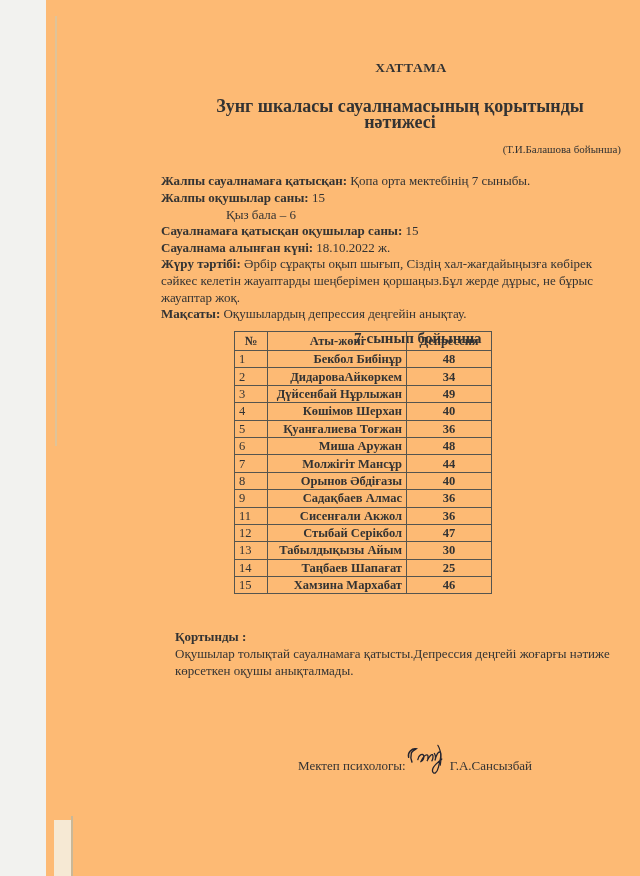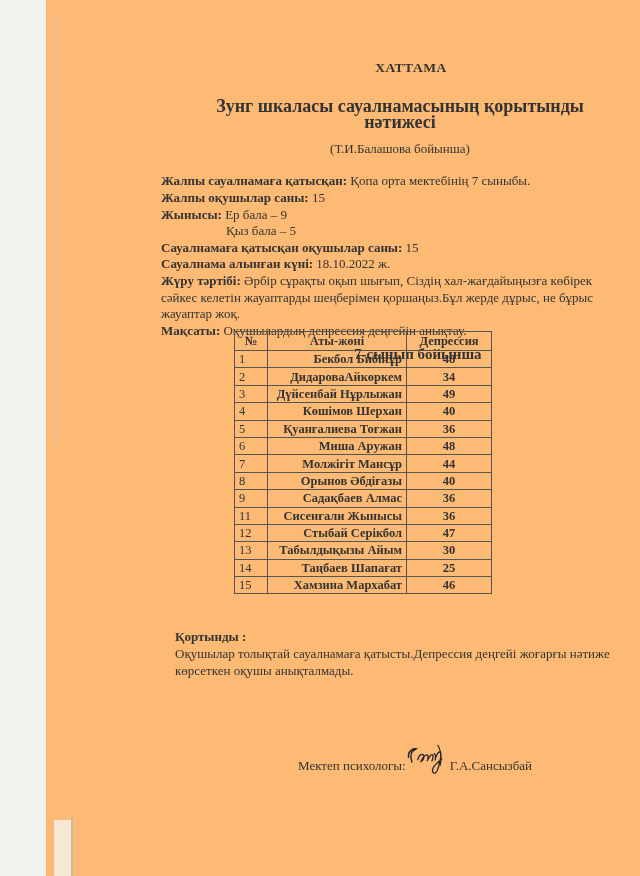--- a/index.html
+++ b/index.html
@@ -21,21 +21,21 @@
   .scan-edge-1{position:absolute;left:9px;top:16px;width:2px;height:430px;background:#c7cbb6;opacity:.55;}
   .scan-edge-2{position:absolute;left:25px;top:816px;width:2px;height:60px;background:#b4b8a6;opacity:.7;}
   .scan-edge-3{position:absolute;left:8px;top:820px;width:17px;height:56px;background:#f4f5ec;opacity:.8;}
 
   .content{
     position:absolute;left:115px;top:0;width:460px;
     font-size:13px;line-height:16.6px;
   }
   .title{margin-top:60px;text-align:center;font-weight:bold;font-size:13.5px;letter-spacing:.5px;padding-left:40px;}
   .subtitle{margin-top:21px;text-align:center;font-weight:bold;font-size:18px;padding-left:18px;}
-  .author{margin-top:10px;text-align:center;font-size:13px;padding-left:18px;}
+  .author{margin-top:10px;text-align:right;font-size:11px;padding-left:18px;}
 
   .info{margin-top:16px;}
   .info-line{margin:0;}
   .info-line .label{font-weight:bold;}
   .info-line.indent{padding-left:65px;}
 
   .table-caption{margin-top:7px;font-weight:bold;font-size:15px;padding-left:193px;}
 
   table.results{
     position:absolute;left:188px;top:331px;
@@ -84,26 +84,23 @@
 
     <div class="info">
     <div class="info-line">
       <span class="label">Жалпы сауалнамаға қатысқан:</span><span class="value"> Қопа орта мектебінің 7  сыныбы.</span>
     </div>
 
     <div class="info-line">
       <span class="label">Жалпы оқушылар саны:</span><span class="value"> 15</span>
     </div>
 
-    <div class="info-line">
-      <span class="label">Жынысы:</span><span class="value"> Ер бала – 9</span>
-    </div>
 
     <div class="info-line indent">
-      <span class="label"></span><span class="value">Қыз бала – 5</span>
+      <span class="label"></span><span class="value">Қыз бала – 6</span>
     </div>
 
     <div class="info-line">
       <span class="label">Сауалнамаға қатысқан оқушылар саны:</span><span class="value">  15</span>
     </div>
 
     <div class="info-line">
       <span class="label">Сауалнама алынған  күні:</span><span class="value">  18.10.2022 ж.</span>
     </div>
 
@@ -178,21 +175,21 @@
 
     <tr>
       <td class="cell-number">9</td>
       <td class="cell-name">Садақбаев Алмас</td>
       <td class="cell-score">36</td>
     </tr>
 
 
     <tr>
       <td class="cell-number">11</td>
-      <td class="cell-name">Сисенғали Жынысы</td>
+      <td class="cell-name">Сисенғали Акжол</td>
       <td class="cell-score">36</td>
     </tr>
 
     <tr>
       <td class="cell-number">12</td>
       <td class="cell-name">Стыбай Серікбол</td>
       <td class="cell-score">47</td>
     </tr>
 
     <tr>

